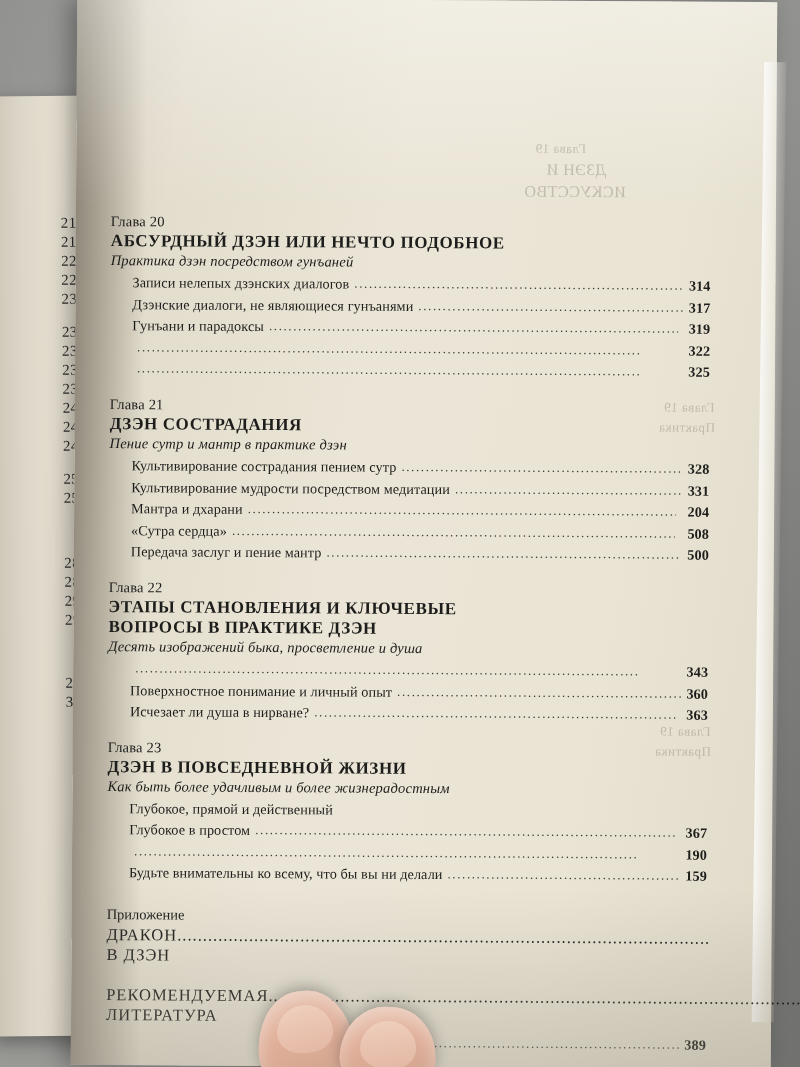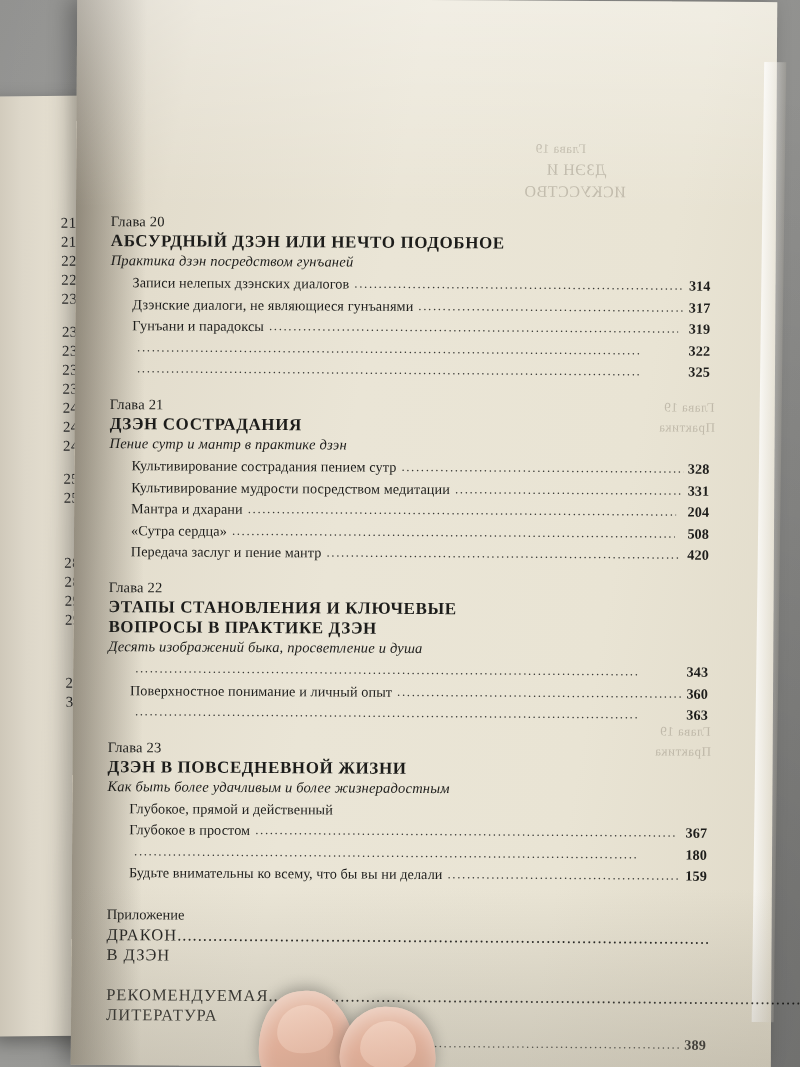--- a/index.html
+++ b/index.html
@@ -310,40 +310,41 @@
             <span class="pg">204</span>
           </div>
           <div class="entry">
             <span class="label">«Сутра сердца»</span>
             <span class="dots">........................................................................................................</span>
             <span class="pg">508</span>
           </div>
           <div class="entry">
             <span class="label">Передача заслуг и пение мантр</span>
             <span class="dots">........................................................................................................</span>
-            <span class="pg">420</span>
+            <span class="pg">500</span>
           </div>
         </div>
       </div>
 
       <div class="chapter">
         <div class="ch-num">Глава 22</div>
         <div class="ch-title" style="max-width:430px">ЭТАПЫ СТАНОВЛЕНИЯ И КЛЮЧЕВЫЕ ВОПРОСЫ В ПРАКТИКЕ ДЗЭН</div>
         <div class="ch-sub">Десять изображений быка, просветление и душа</div>
         <div class="entries">
           <div class="entry">
             <span class="dots">........................................................................................................</span>
             <span class="pg">343</span>
           </div>
           <div class="entry">
             <span class="label">Поверхностное понимание и личный опыт</span>
             <span class="dots">........................................................................................................</span>
             <span class="pg">360</span>
           </div>
           <div class="entry">
+            <span class="label">Исчезает ли душа в нирване?</span>
             <span class="dots">........................................................................................................</span>
             <span class="pg">363</span>
           </div>
         </div>
       </div>
 
       <div class="chapter">
         <div class="ch-num">Глава 23</div>
         <div class="ch-title">ДЗЭН В ПОВСЕДНЕВНОЙ ЖИЗНИ</div>
         <div class="ch-sub">Как быть более удачливым и более жизнерадостным</div>
@@ -353,21 +354,21 @@
             <span class="dots">........................................................................................................</span>
             <span class="pg"></span>
           </div>
           <div class="entry">
             <span class="label">Глубокое в простом</span>
             <span class="dots">........................................................................................................</span>
             <span class="pg">367</span>
           </div>
           <div class="entry">
             <span class="dots">........................................................................................................</span>
-            <span class="pg">180</span>
+            <span class="pg">190</span>
           </div>
           <div class="entry">
             <span class="label">Будьте внимательны ко всему, что бы вы ни делали</span>
             <span class="dots">........................................................................................................</span>
             <span class="pg">159</span>
           </div>
         </div>
       </div>
 
       <div class="appendix">

